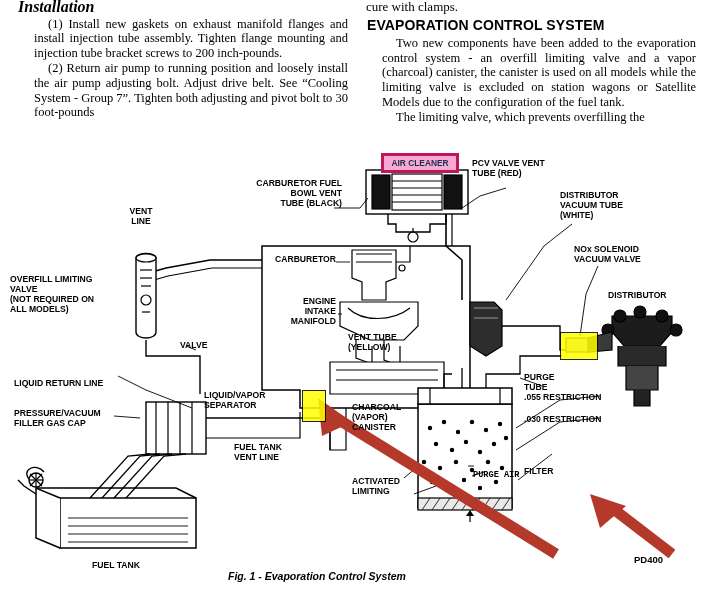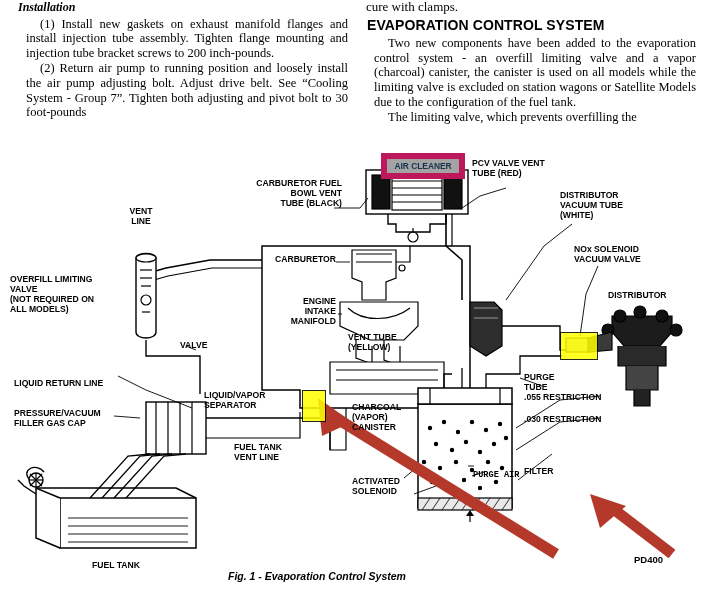--- a/index.html
+++ b/index.html
@@ -10,38 +10,38 @@
     color:#000;
     position:relative;
     overflow:hidden;
   }
   .page{position:relative;width:718px;height:600px;}
 
   
   .col{position:absolute;top:0;width:330px;font-size:12.5px;line-height:14.6px;text-align:justify;}
   .col-left{left:18px;}
   .col-right{left:366px;}
-  .sec-head-italic{font-style:italic;font-weight:bold;font-size:12px;margin:0 0 2px 0;}
+  .sec-head-italic{font-style:italic;font-weight:bold;font-size:16px;margin:0 0 2px 0;}
   .sec-head-caps{font-family:"Liberation Sans", sans-serif;font-weight:bold;font-size:14px;letter-spacing:.1px;margin:0 0 4px 1px;}
-  .para{margin:0 0 1px 8px;text-indent:14px;}
+  .para{margin:0 0 1px 16px;text-indent:14px;}
   .partial-top{font-size:13px;margin:0 0 3px 0;}
 
   
   .diagram{position:absolute;left:0;top:150px;width:718px;height:450px;}
   .lbl{position:absolute;font-family:"Liberation Sans", sans-serif;font-size:8.6px;font-weight:bold;line-height:10px;color:#000;white-space:pre-line;}
   .lbl.r{text-align:right;}
   .lbl.c{text-align:center;}
   .caption{position:absolute;font-family:"Liberation Sans", sans-serif;font-style:italic;font-weight:bold;font-size:10.5px;left:228px;top:420px;}
   .pd400{position:absolute;font-family:"Liberation Sans", sans-serif;font-size:9.5px;font-weight:bold;left:634px;top:404px;}
 
   
   .hl{position:absolute;background:#ffff00;border:1px solid #000;}
 
   
-  .aircleaner{position:absolute;left:381px;top:3px;width:72px;height:14px;background:#a3a3a3;border:6px solid #be185d;
+  .aircleaner{position:absolute;left:381px;top:3px;width:72px;height:14px;background:#f9a8d4;border:3px solid #be185d;
     font-family:"Liberation Sans", sans-serif;font-size:8.4px;font-weight:bold;text-align:center;line-height:14px;color:#14324d;}
 
   svg.art{position:absolute;left:0;top:0;width:718px;height:450px;}
 </style>
 </head>
 <body>
 
 <div class="page">
 
   <div class="col col-left">
@@ -279,21 +279,21 @@
     <div class="lbl" style="left:14px;top:258px;width:110px;">PRESSURE/VACUUM
 FILLER GAS CAP</div>
     <div class="lbl" style="left:204px;top:240px;width:86px;">LIQUID/VAPOR
 SEPARATOR</div>
     <div class="lbl" style="left:234px;top:292px;width:80px;">FUEL TANK
 VENT LINE</div>
     <div class="lbl" style="left:352px;top:252px;width:70px;">CHARCOAL
 (VAPOR)
 CANISTER</div>
     <div class="lbl" style="left:352px;top:326px;width:76px;">ACTIVATED
-SOLENOID</div>
+LIMITING</div>
     <div class="lbl" style="left:473px;top:320px;width:70px;font-family:Liberation Mono, monospace;">PURGE AIR</div>
     <div class="lbl" style="left:524px;top:222px;width:56px;">PURGE
 TUBE</div>
     <div class="lbl" style="left:524px;top:242px;width:100px;">.055 RESTRICTION</div>
     <div class="lbl" style="left:524px;top:264px;width:100px;">.030 RESTRICTION</div>
     <div class="lbl" style="left:524px;top:300px;width:60px;margin-top:16px;">FILTER</div>
     <div class="lbl" style="left:92px;top:410px;width:80px;">FUEL TANK</div>
 
     <div class="caption">Fig. 1 - Evaporation Control System</div>
     <div class="pd400">PD400</div>

